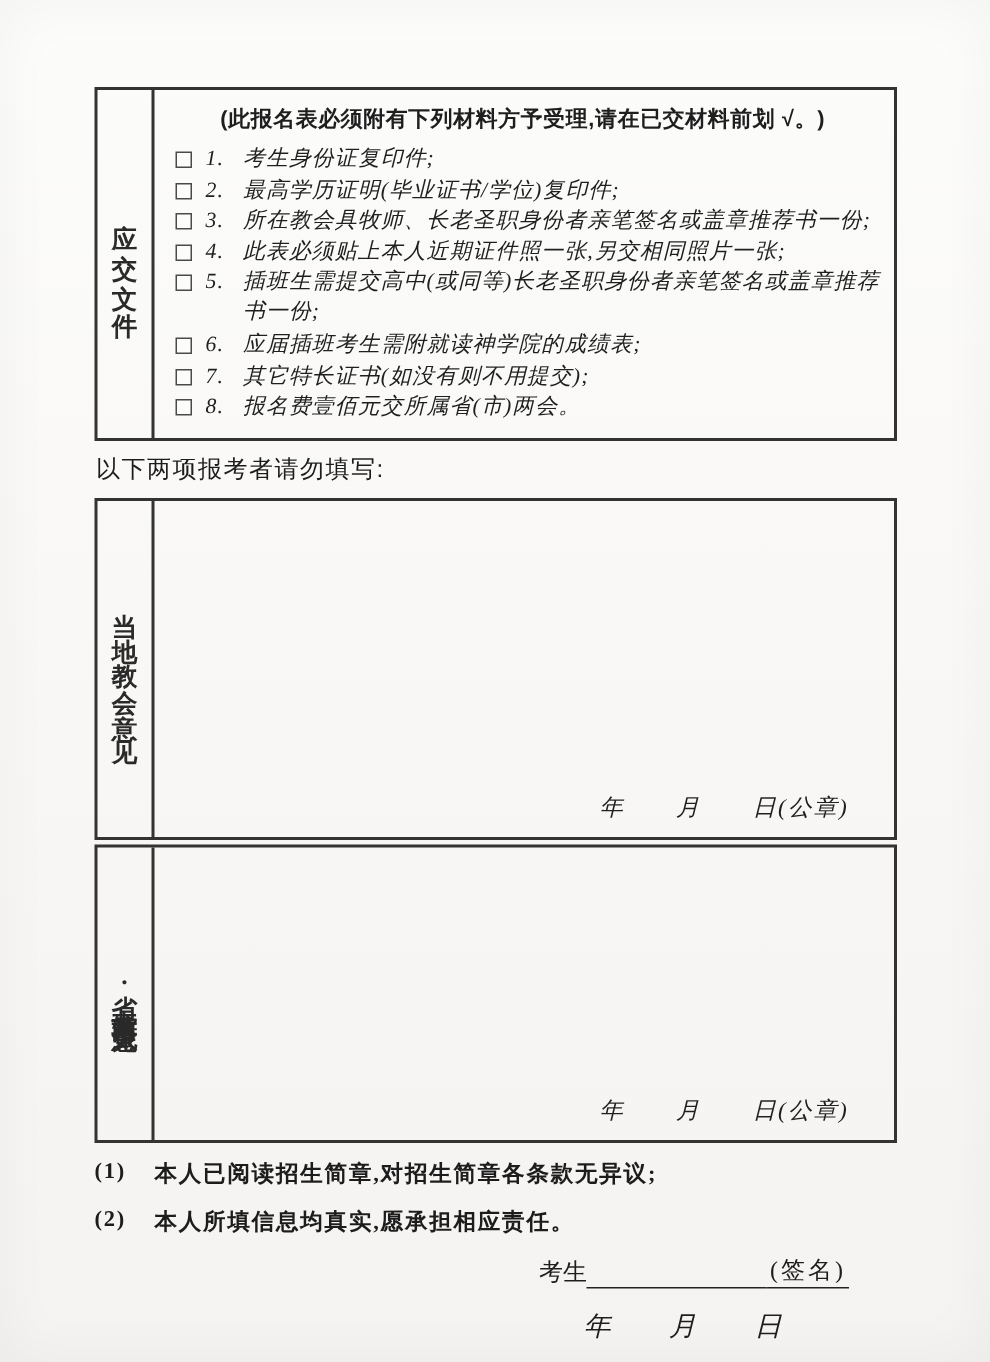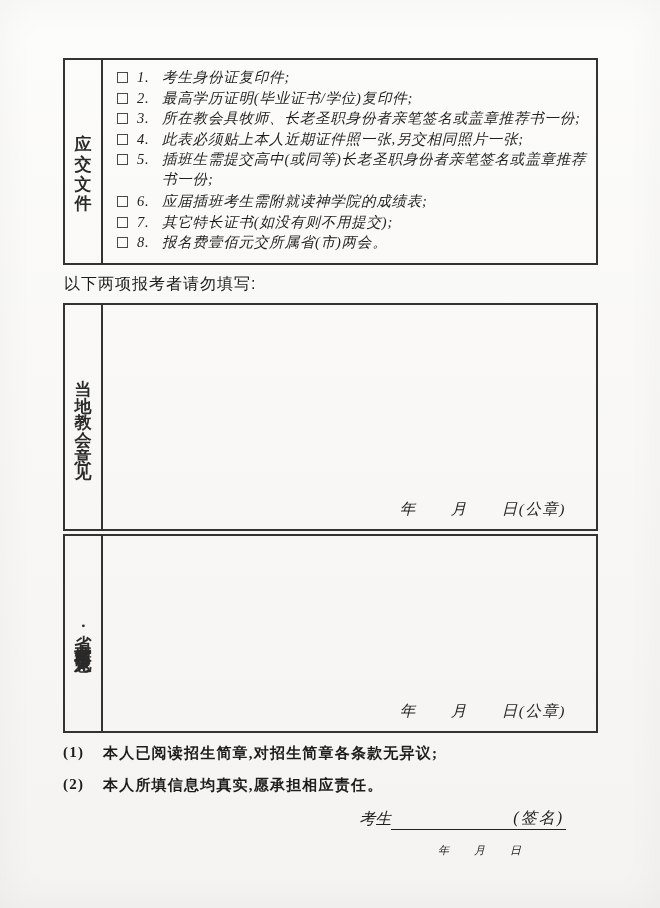--- a/index.html
+++ b/index.html
@@ -67,39 +67,40 @@
   .declarations { margin-top:11px; }
   .decl-row {
     display:flex; font-size:15px; font-weight:bold;
     letter-spacing:1.2px; color:#1c1c1c; margin-bottom:13px;
   }
   .decl-num { flex:none; width:40px; }
   
   .sign-row {
     display:flex; justify-content:flex-end; align-items:flex-end;
     padding-right:32px; margin-top:3px;
-    font-size:16px; font-style:italic; color:#1d1d1d;
+    font-size:16px; color:#1d1d1d;
   }
   .sign-blank { width:120px; height:20px; border-bottom:1.5px solid #222; }
   .sign-suffix { border-bottom:1.5px solid #222; letter-spacing:2px; padding:0 2px; }
   .sign-date-row {
     text-align:right; padding-right:76px; margin-top:13px;
-    font-size:11px; font-style:italic; letter-spacing:1px; color:#1d1d1d;
+    font-size:18px; font-style:italic; letter-spacing:1px; color:#1d1d1d;
   }
 </style>
 </head>
 <body>
 
 <div class="page">
 
   <div class="docs-table">
     <div class="side-cell">
       <span class="v-label v-docs">应交文件</span>
     </div>
     <div class="docs-body">
+      <div class="docs-header">(此报名表必须附有下列材料方予受理,请在已交材料前划 √。)</div>
 
       <div class="doc-item">
         <span class="checkbox"></span>
         <span class="item-num">1.</span>
         <span class="item-text">考生身份证复印件;</span>
       </div>
       <div class="doc-item">
         <span class="checkbox"></span>
         <span class="item-num">2.</span>
         <span class="item-text">最高学历证明(毕业证书/学位)复印件;</span>

